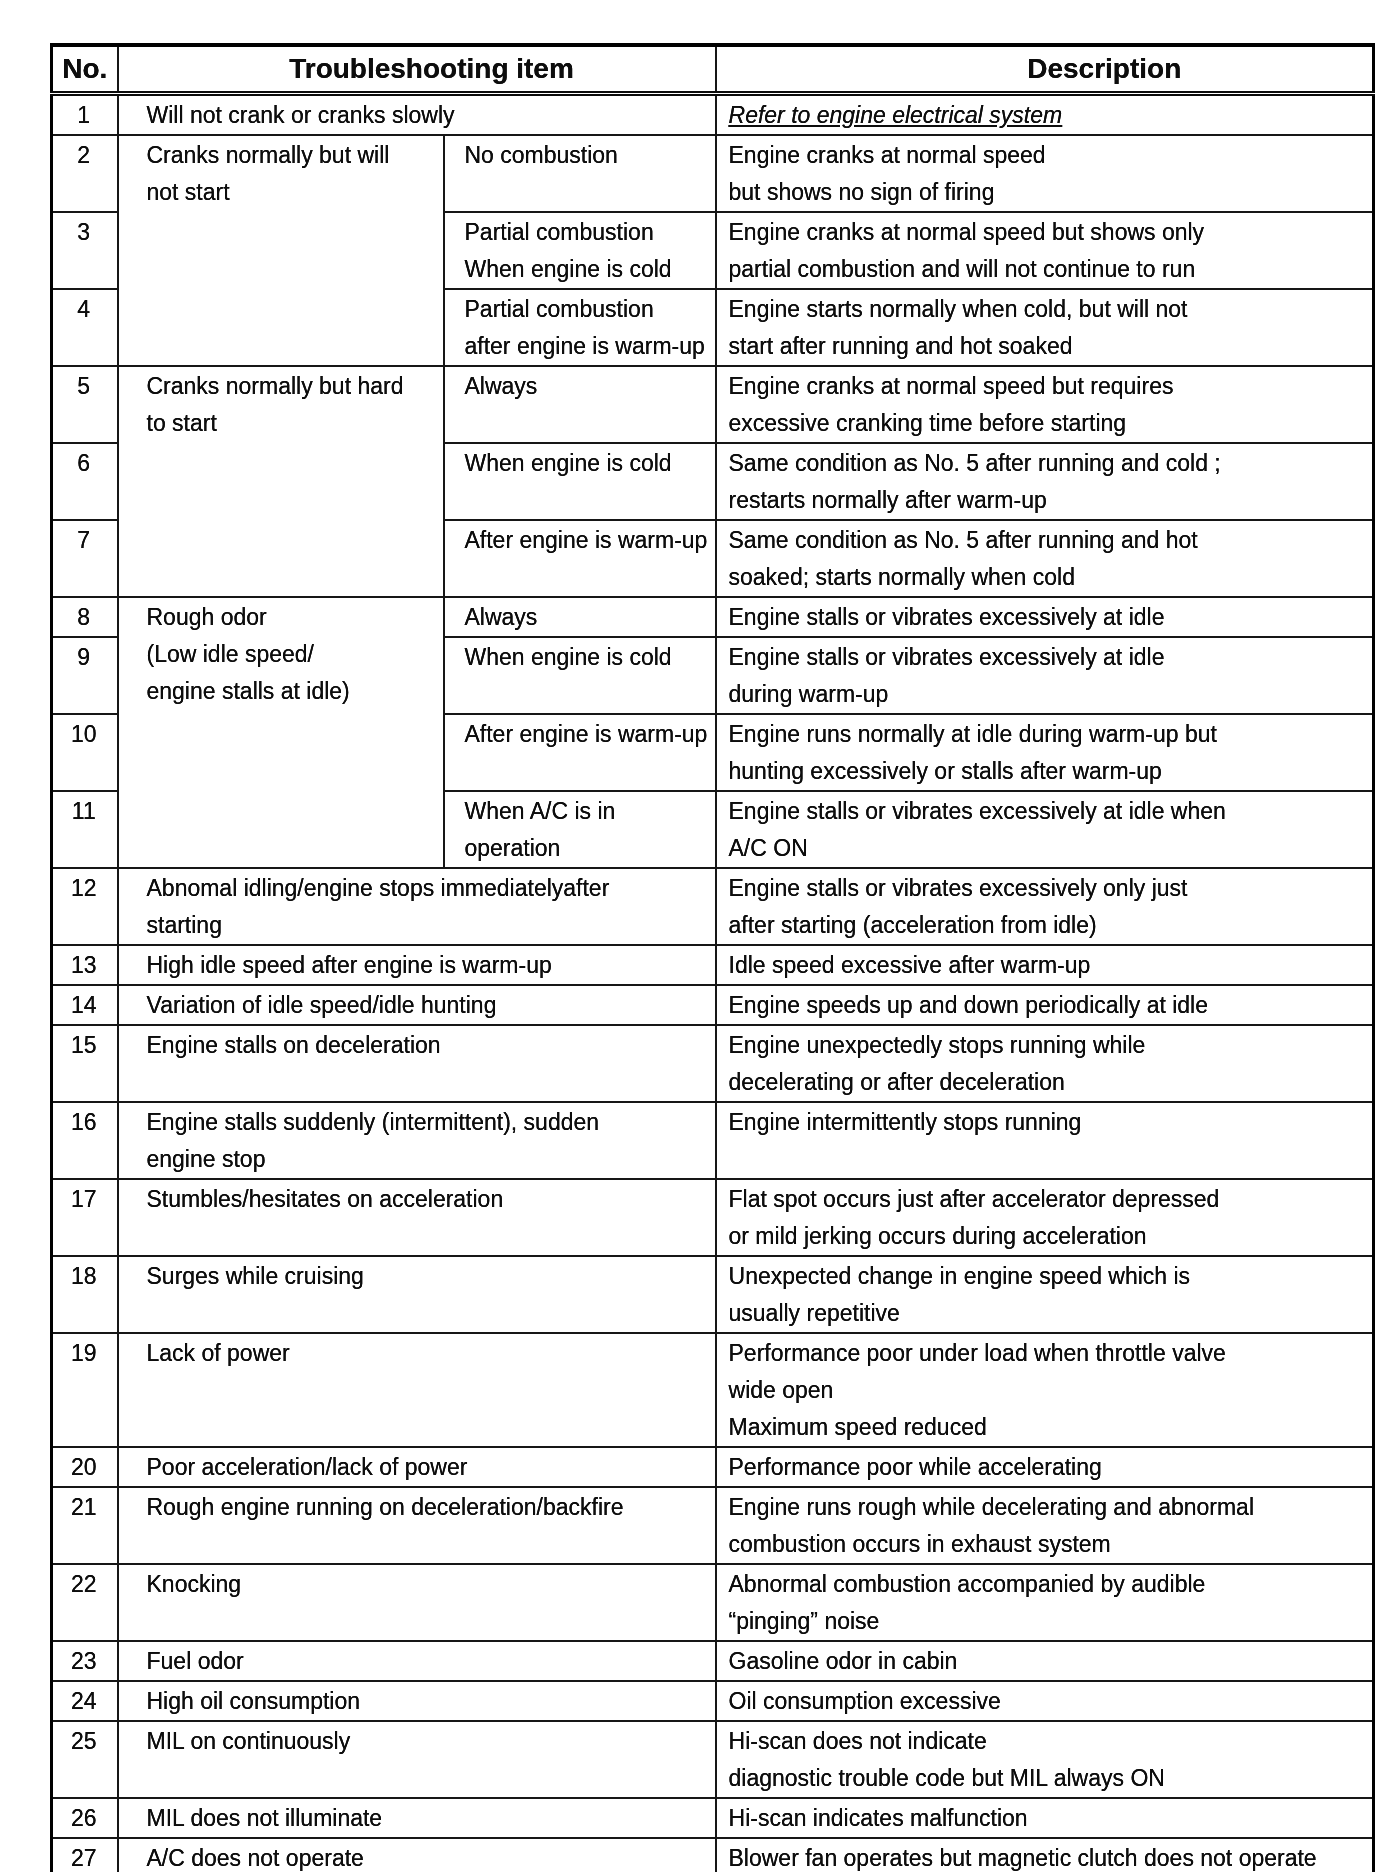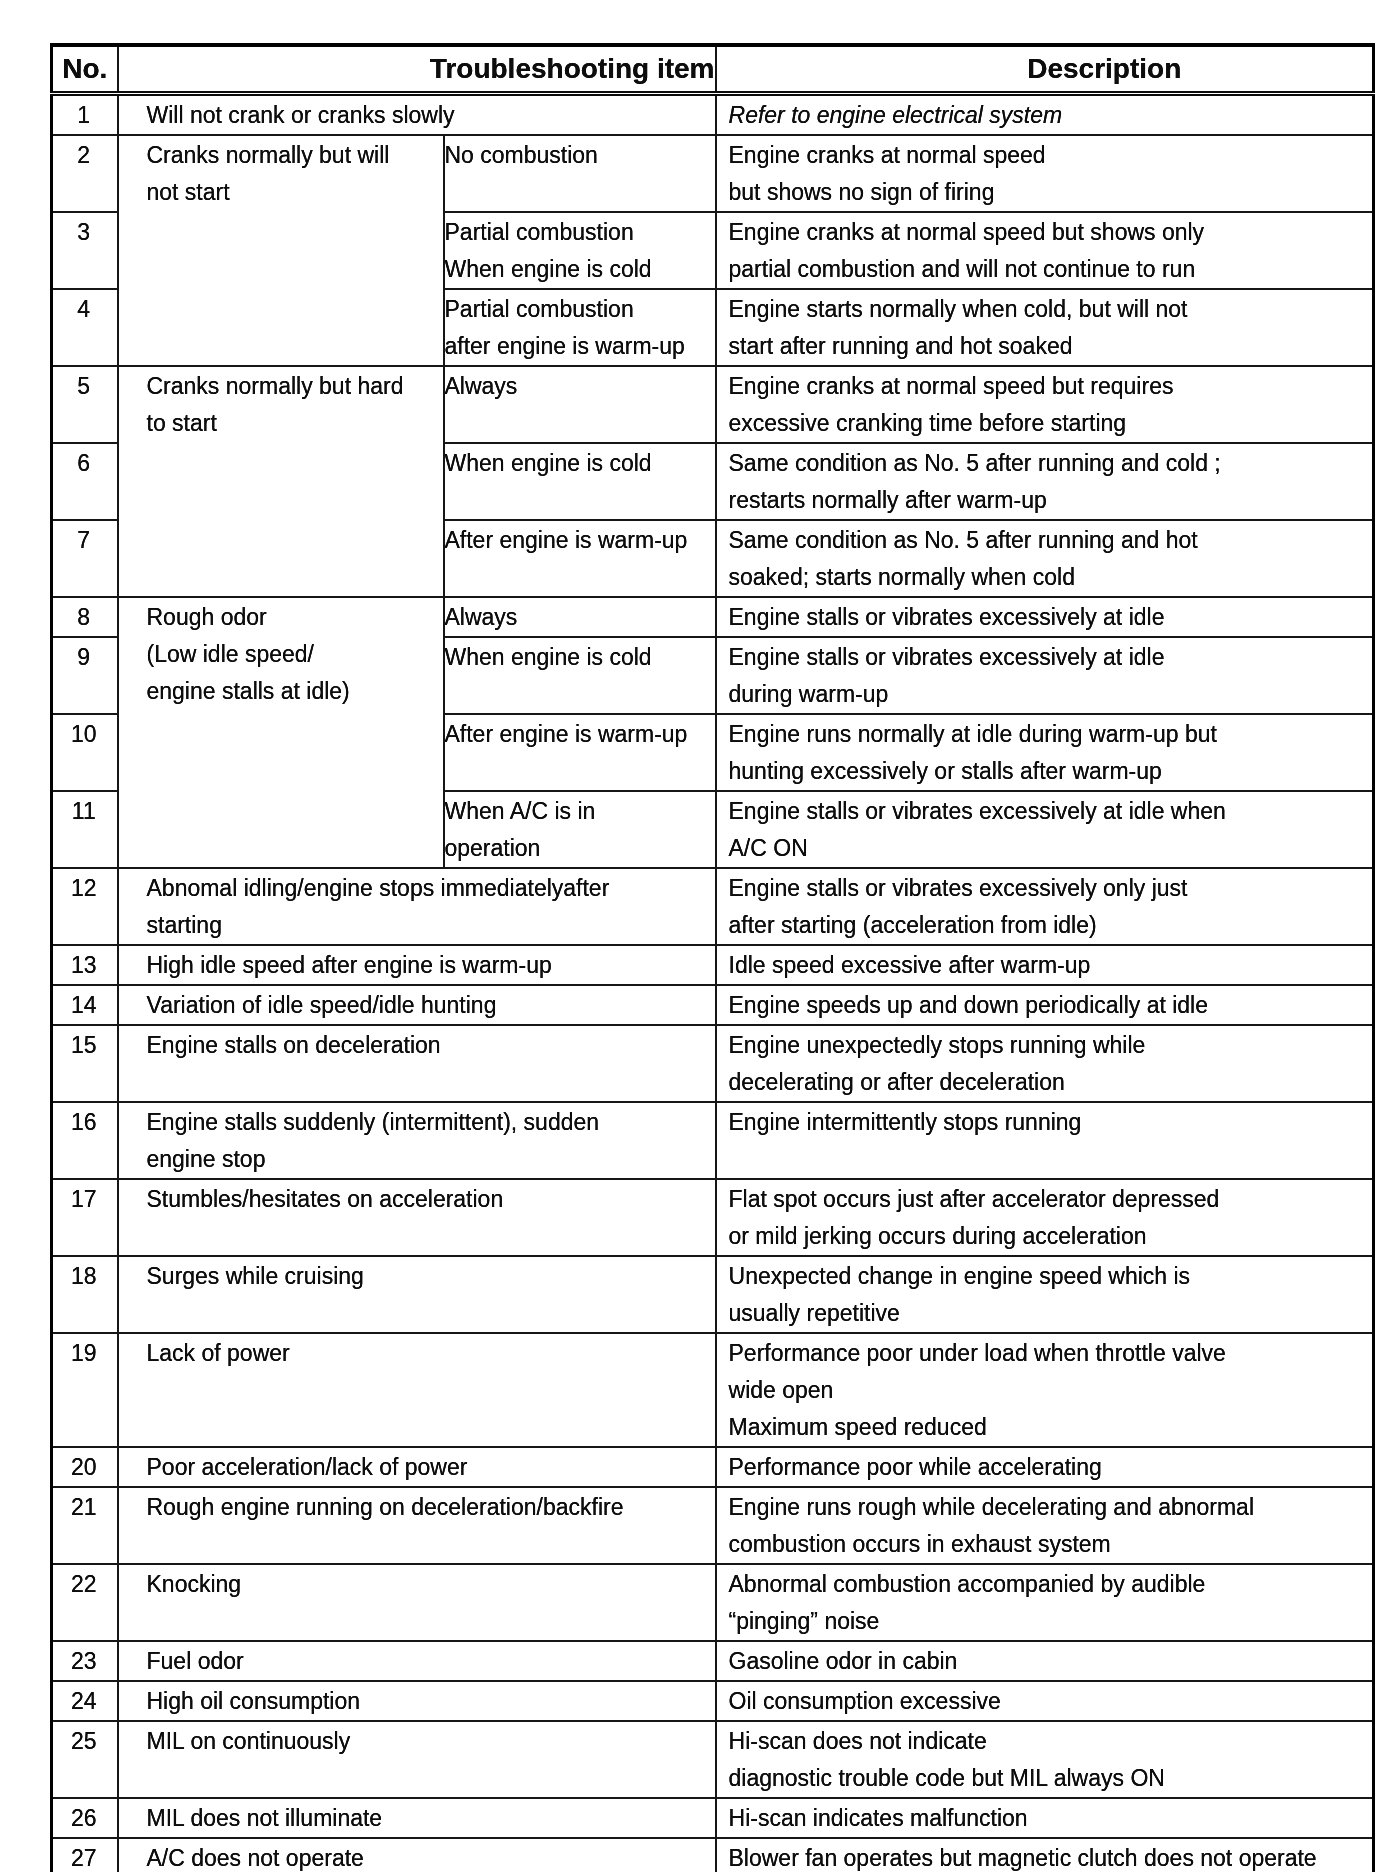--- a/index.html
+++ b/index.html
@@ -45,30 +45,30 @@
   }
   thead th {
     height: 44px;
     line-height: 44px;
     font-weight: bold;
     font-size: 28px;
     border-bottom: 5px double #0a0a0a;
     white-space: nowrap;
   }
   th.no-head { text-align: center; }
-  th.item-head { text-align: right; padding-left: 30px; }
+  th.item-head { text-align: center; padding-left: 30px; }
   th.desc-head { text-align: center; padding-left: 120px; }
 
   td.no-cell   { text-align: center; padding: 1px 2px 0 0; }
   td.item-cell { padding: 1px 8px 0 28px; }
-  td.sub-cell  { padding: 1px 4px 0 0; }
+  td.sub-cell  { padding: 1px 4px 0 20px; }
   td.desc-cell { padding: 1px 4px 0 12px; }
 
   .cell-text { white-space: pre-line; display: block; }
-  .italic { font-style: italic; }
+  .italic { font-style: italic; text-decoration: underline; }
 </style>
 </head>
 <body>
 
 <div class="page">
   <table class="tbl">
     <colgroup>
       <col class="c-no">
       <col class="c-item">
       <col class="c-sub">

